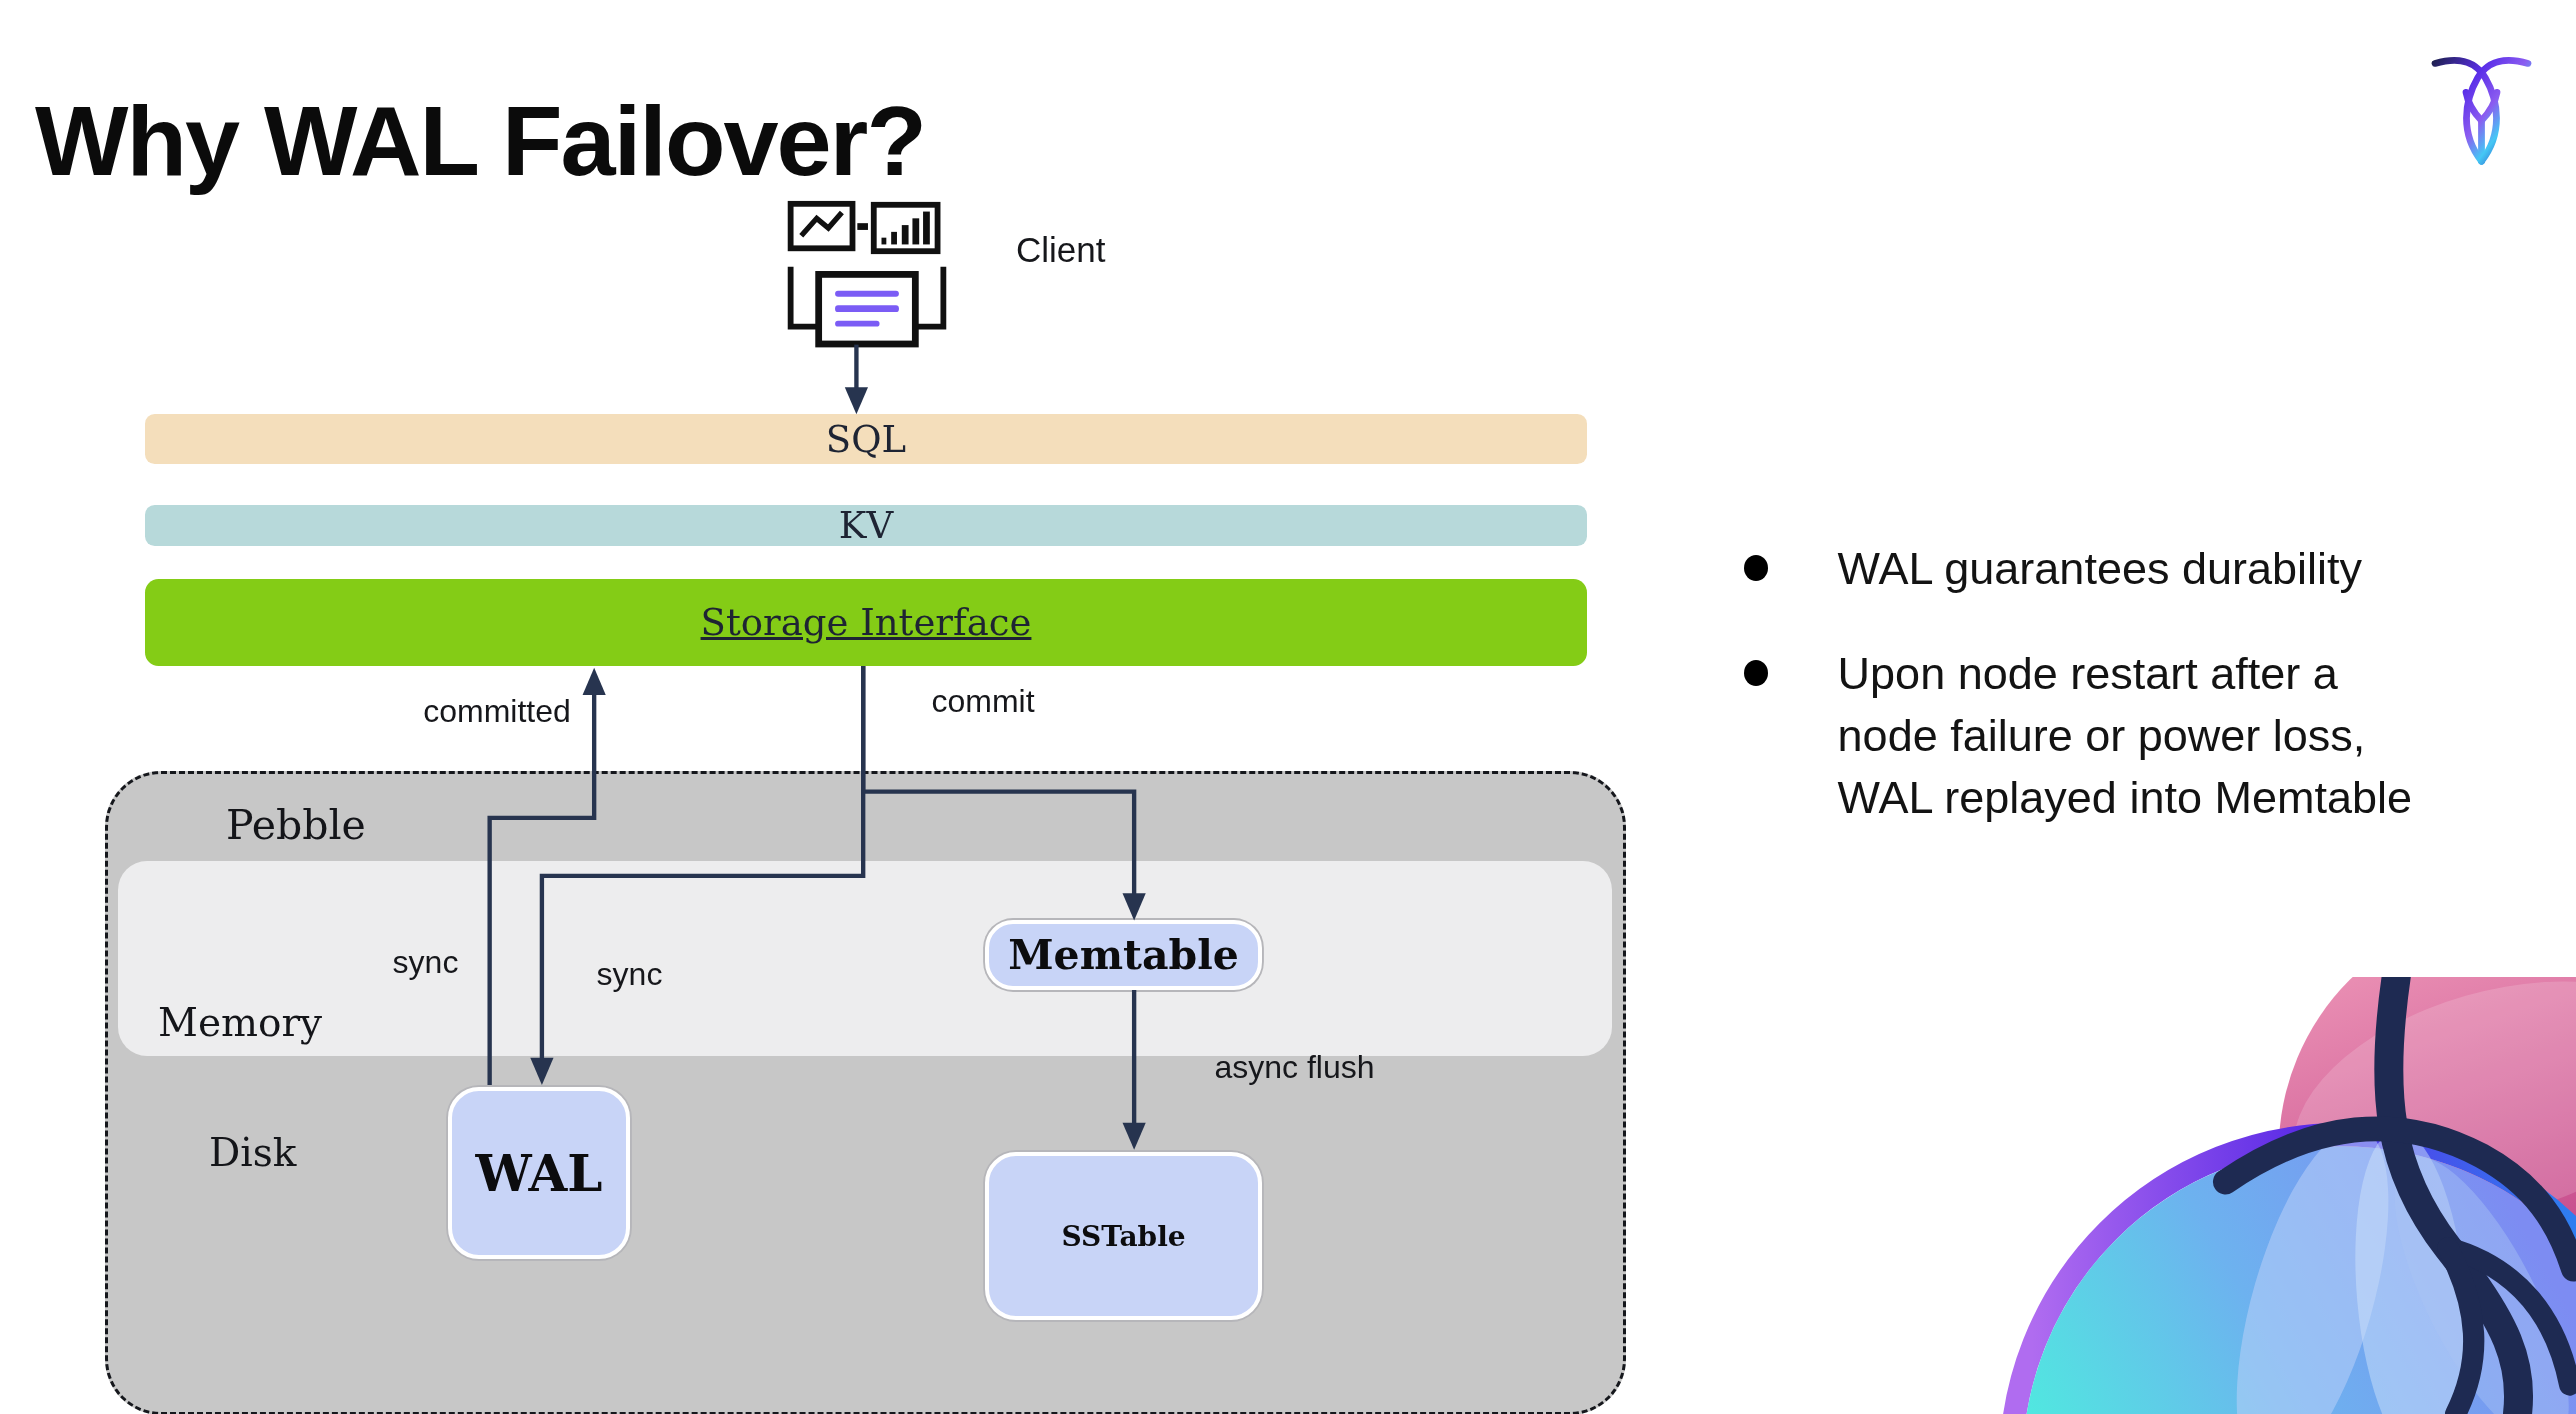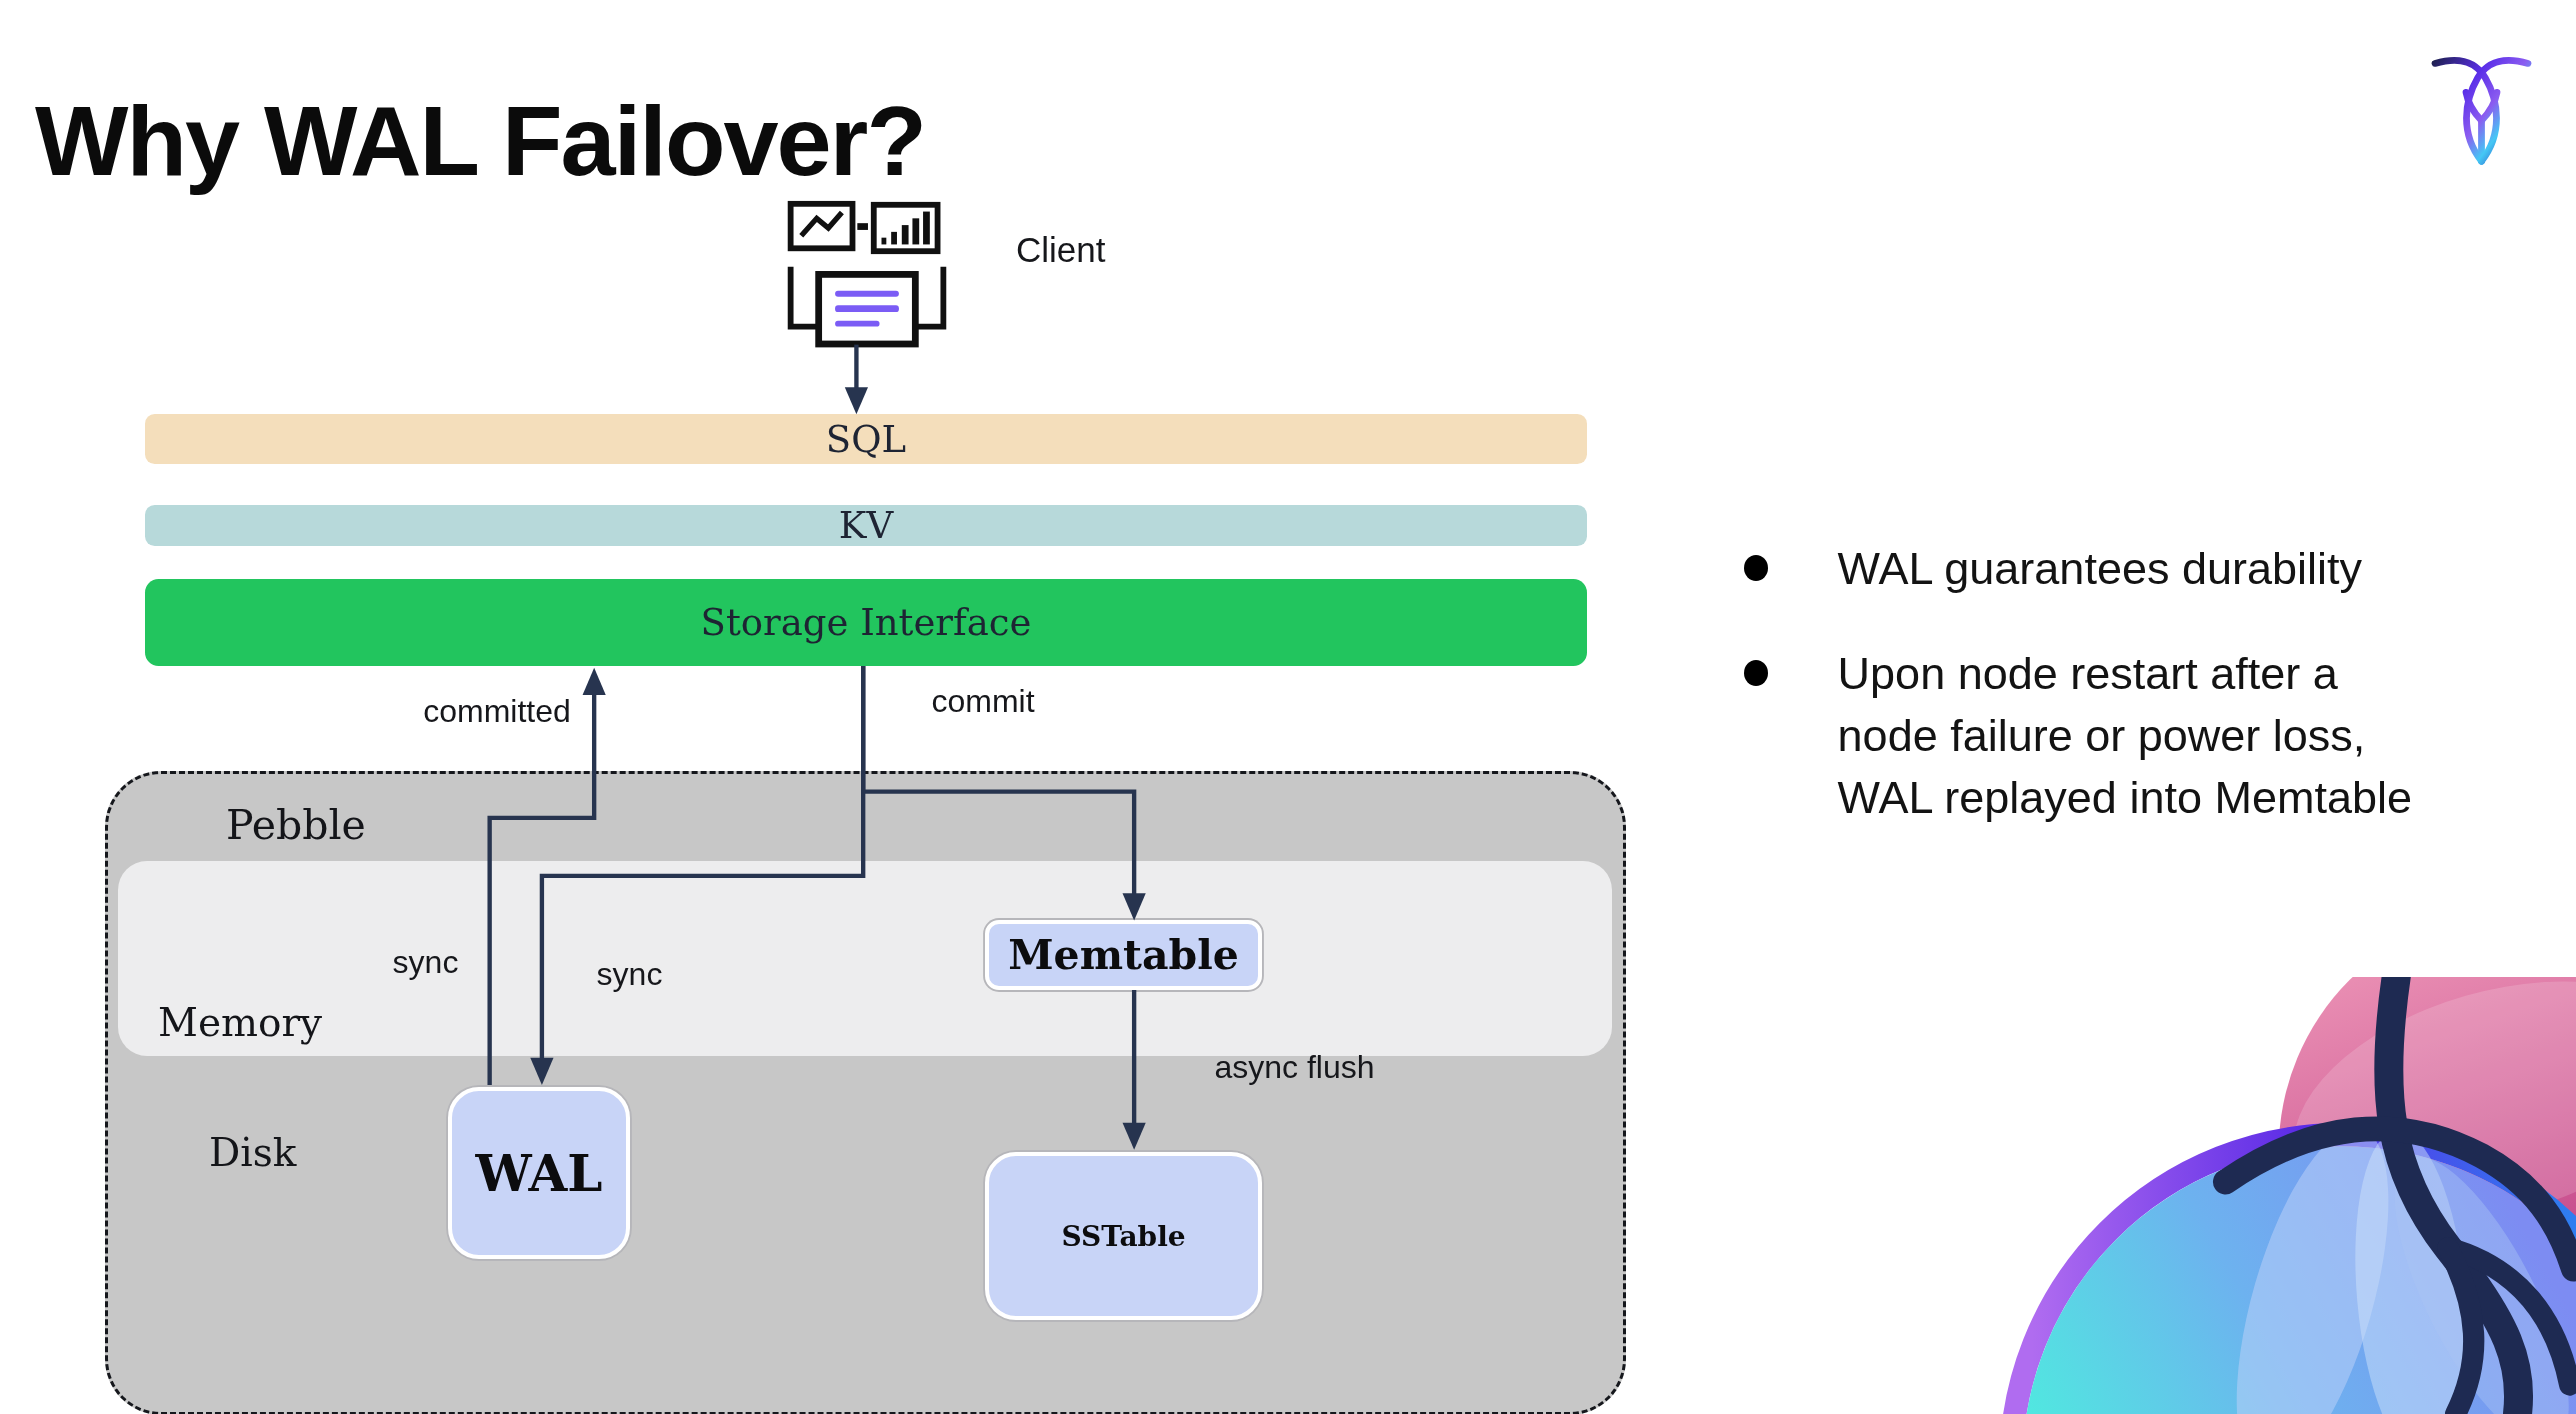--- a/index.html
+++ b/index.html
@@ -43,21 +43,21 @@
   #memory-label{left:50px;top:226px;}
   #disk-label{left:101px;top:356px;}
   
   .node{
     position:absolute;border:4.8px solid #ffffff;
     box-shadow:0 0 0 1.9px #b6b6ba;
     display:flex;align-items:center;justify-content:center;
     font-family:"DejaVu Serif","Liberation Serif",serif;
     font-weight:bold;color:#0c0c0e;box-sizing:border-box;
   }
-  #node-memtable{left:985px;top:920px;width:277px;height:70px;border-radius:14px;font-size:41px;}
+  #node-memtable{left:985px;top:920px;width:277px;height:70px;border-radius:28px;font-size:41px;}
   #node-wal{left:448px;top:1087px;width:182px;height:172px;border-radius:31px;font-size:50px;}
   #node-sstable{left:985px;top:1152px;width:277px;height:168px;border-radius:31px;font-size:28px;}
   
   .edge-label{
     position:absolute;font-size:32px;color:#16171b;text-align:center;
   }
   #lbl-client{left:1016px;top:230px;font-size:35px;text-align:left;}
   #lbl-committed{left:404px;top:693px;width:186px;}
   #lbl-commit{left:917px;top:683px;width:132px;}
   #lbl-sync-left{left:379px;top:944px;width:93px;}
@@ -125,21 +125,21 @@
     </g>
   </svg>
   <div class="edge-label" id="lbl-client">Client</div>
 
   <div class="bar" id="bar-sql" style="background-color: rgb(244, 222, 187);">
     <span>SQL</span>
   </div>
   <div class="bar" id="bar-kv" style="background-color: rgb(183, 217, 218);">
     <span>KV</span>
   </div>
-  <div class="bar" id="bar-storage" style="background-color: #22c55e;">
+  <div class="bar" id="bar-storage" style="background-color: #84cc16; text-decoration: underline;">
     <span>Storage Interface</span>
   </div>
 
   <div class="pebble" style="background-color: rgb(199, 199, 199);">
     <div class="memory-band" style="background-color: rgb(237, 237, 238);"></div>
     <div class="zone-label" id="pebble-label">Pebble</div>
     <div class="zone-label" id="memory-label">Memory</div>
     <div class="zone-label" id="disk-label">Disk</div>
   </div>
 

